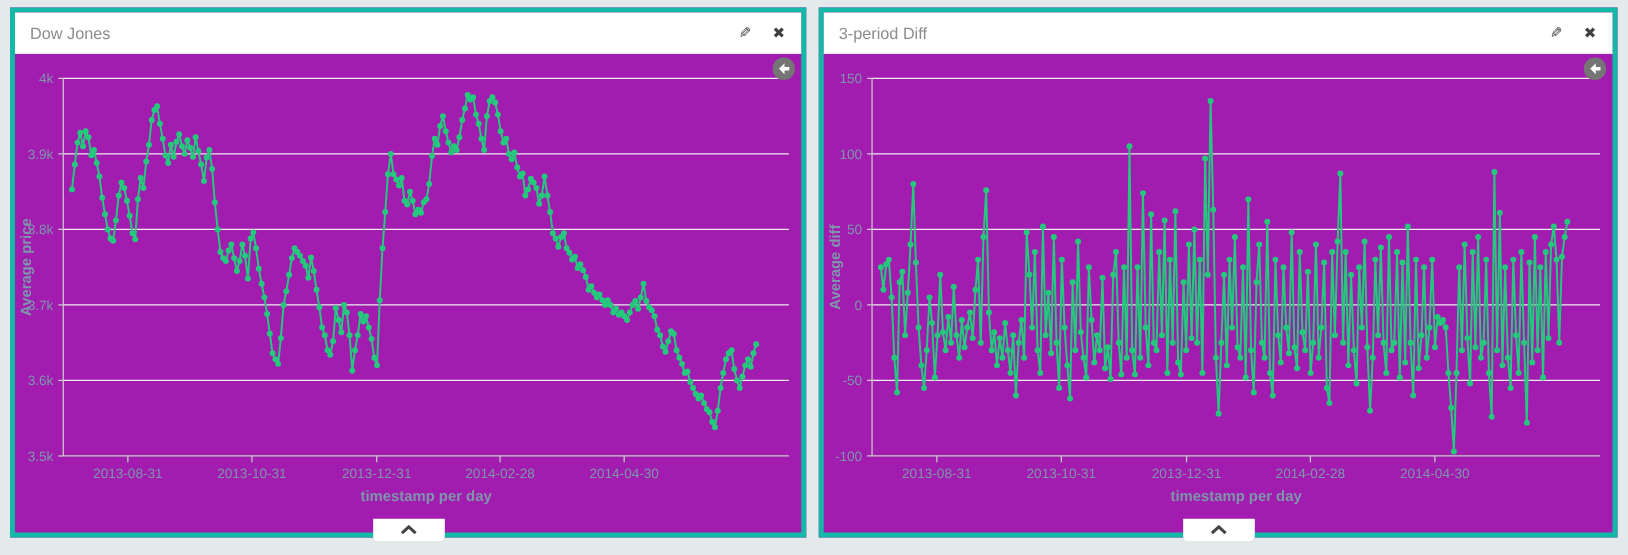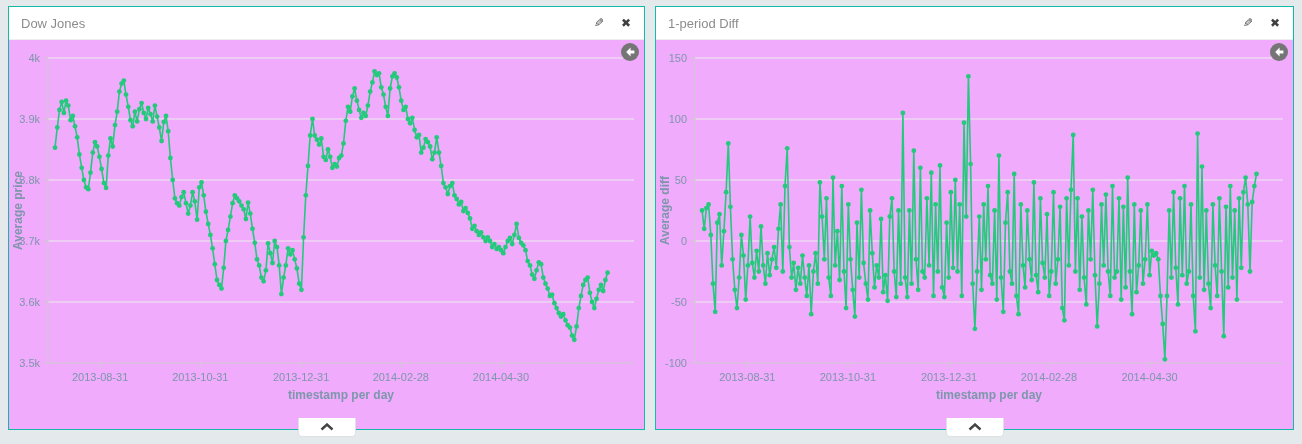--- a/index.html
+++ b/index.html
@@ -6,22 +6,22 @@
   html,body { width:1302px; height:444px; }
   body {
     font-family:"Liberation Sans", sans-serif;
     background:#e4e9ec;
     position:relative;
     overflow:hidden;
   }
   .panel {
     position:absolute;
     top:6px;
-    background:#f0abfc;
-    border:1px solid #14b8a6;
+    background:#a21caf;
+    border:4px solid #14b8a6;
     height:424px;
   }
   #panel-0 { left:8px;  width:637px; }
   #panel-1 { left:655px; width:639px; }
   .panel-header {
     height:33px;
     display:flex;
     align-items:center;
     justify-content:space-between;
     padding:0 13px 0 12px;
@@ -356,21 +356,21 @@
   </div>
   <div class="collapse-tab">
     <svg width="14" height="8" viewBox="0 0 14 8">
       <polyline points="1.5,6.5 7,1.5 12.5,6.5" fill="none" stroke="#444444" stroke-width="2.4" stroke-linecap="butt" stroke-linejoin="miter"></polyline>
     </svg>
   </div>
 </div>
 
 <div class="panel" id="panel-1">
   <div class="panel-header">
-    <span class="panel-title">1-period Diff</span>
+    <span class="panel-title">3-period Diff</span>
     <span class="header-icons">
       <span class="hicon pencil">✎</span>
       <span class="hicon">✖</span>
     </span>
   </div>
   <div class="chart-area">
     <svg class="chart-svg" id="chart-svg-1" viewBox="0 0 637 389">
         <line x1="35" y1="323" x2="39" y2="323" stroke="#cccccc" stroke-width="1"></line>
         <text x="31" y="327" text-anchor="end" font-size="11" fill="#7d96ab">-100</text>
         <line x1="39" y1="262" x2="627" y2="262" stroke="#ececec" stroke-width="1"></line>

